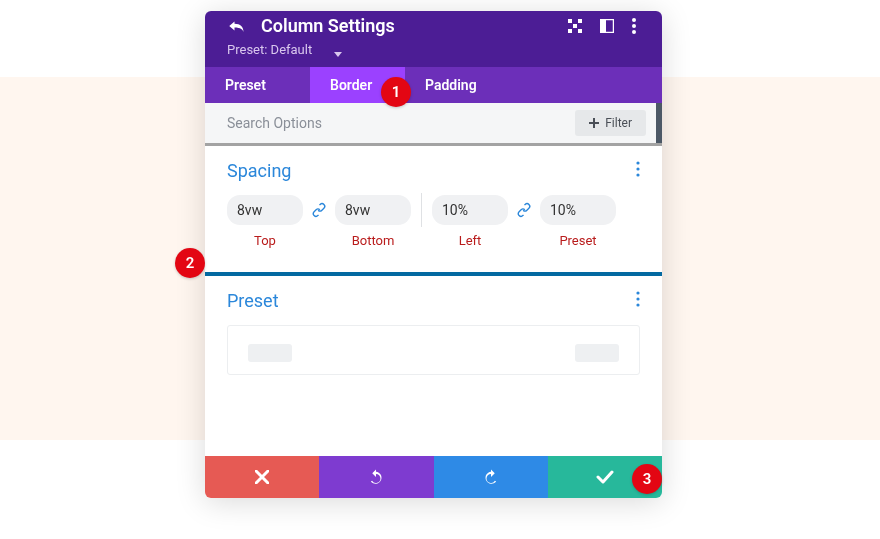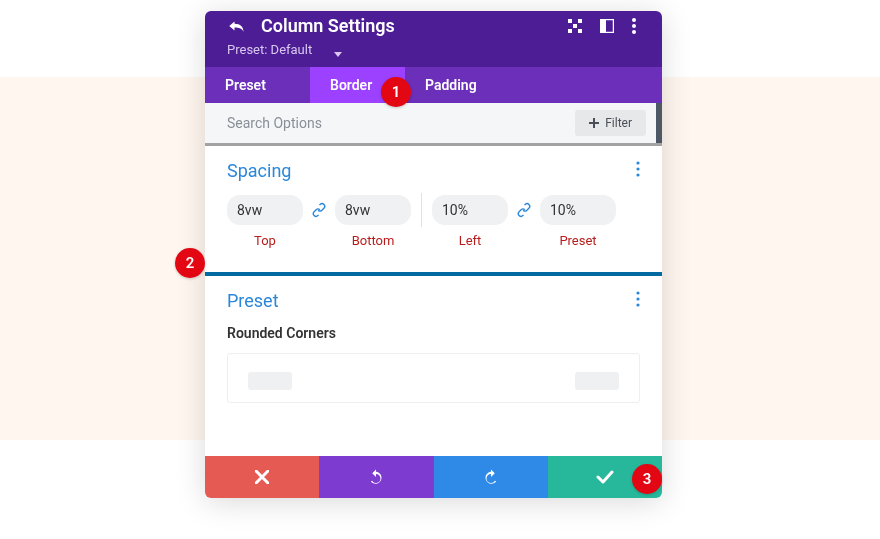--- a/index.html
+++ b/index.html
@@ -202,21 +202,20 @@
       <div class="section-head">
         <div class="section-title">Preset</div>
         <span class="kebab">
           <svg width="4" height="16" viewBox="0 0 4 16">
               <circle cx="2" cy="2" r="1.6" fill="#2b87da"></circle>
               <circle cx="2" cy="8" r="1.6" fill="#2b87da"></circle>
               <circle cx="2" cy="14" r="1.6" fill="#2b87da"></circle>
             </svg>
         </span>
       </div>
-      <div class="field-label">Rounded Corners</div>
       <div class="rc-area">
         <div class="rc-stub tl"></div>
         <div class="rc-stub tr"></div>
       </div>
     </div>
 
   </div>
 
   <div class="footer">
     <div class="footer-btn fb-cancel">

